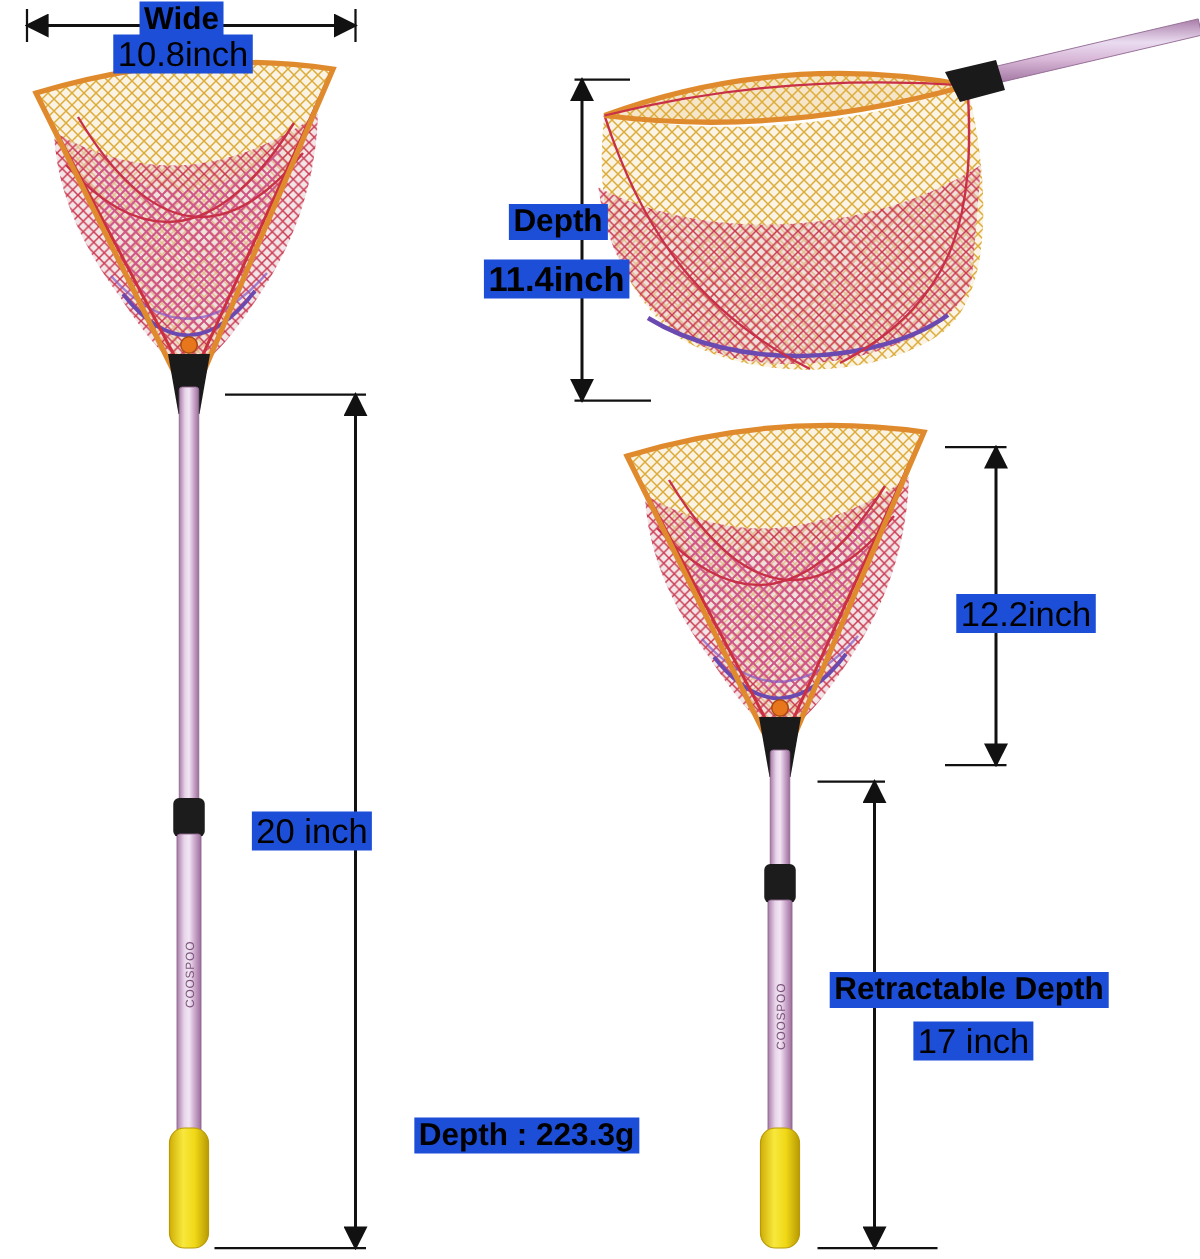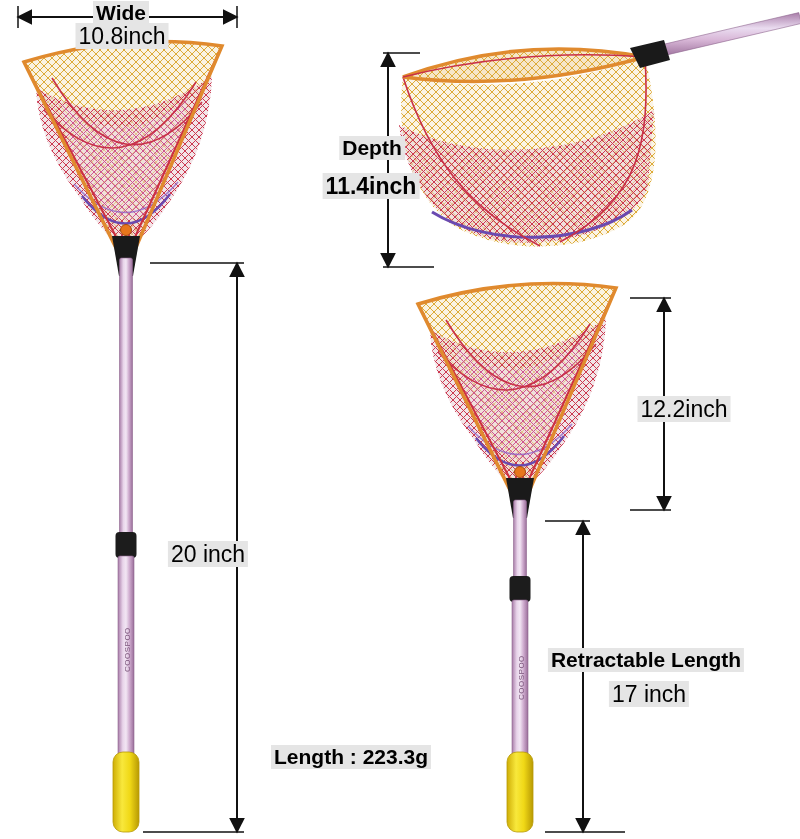--- a/index.html
+++ b/index.html
@@ -1,20 +1,20 @@
 <!DOCTYPE html>
 <html><head>
 <meta charset="utf-8">
 <style>
   * { margin:0; padding:0; box-sizing:border-box; }
   html,body { background:#ffffff; font-family:"Liberation Sans", sans-serif; }
   .stage { position:relative; width:800px; height:839px; background:#ffffff; overflow:hidden; }
   .stage svg { position:absolute; left:0; top:0; }
   .lbl { position:absolute; transform:translateX(-50%); white-space:nowrap;
-         color:#000; background:#e5e5e5; padding:0 3px; line-height:1.15; }
+         color:#000; background:#1d4ed8; padding:0 3px; line-height:1.15; }
   .t { font-weight:700; font-size:21px; }
   .v { font-size:23px; }
 </style>
 </head>
 <body>
 
 <div class="stage">
 
   <svg width="800" height="839" viewBox="0 0 800 839">
     <defs>
@@ -132,17 +132,17 @@
   <div class="lbl t" style="left:121px; top:1px;">Wide</div>
   <div class="lbl v" style="left:122px; top:23px;">10.8inch</div>
 
   <div class="lbl t" style="left:372px; top:136px;">Depth</div>
   <div class="lbl v" style="left:371px; top:173px;font-weight:bold;">11.4inch</div>
 
   <div class="lbl v" style="left:684px; top:396px;">12.2inch</div>
 
   <div class="lbl v" style="left:208px; top:541px;">20 inch</div>
 
-  <div class="lbl t" style="left:646px; top:648px;">Retractable Length</div>
+  <div class="lbl t" style="left:646px; top:648px;">Retractable Depth</div>
   <div class="lbl v" style="left:601px; top:681px;margin-left:48px;">17 inch</div>
 
-  <div class="lbl t" style="left:351px; top:745px;">Length : 223.3g</div>
+  <div class="lbl t" style="left:351px; top:745px;">Depth : 223.3g</div>
 </div>
 
 </body></html>

